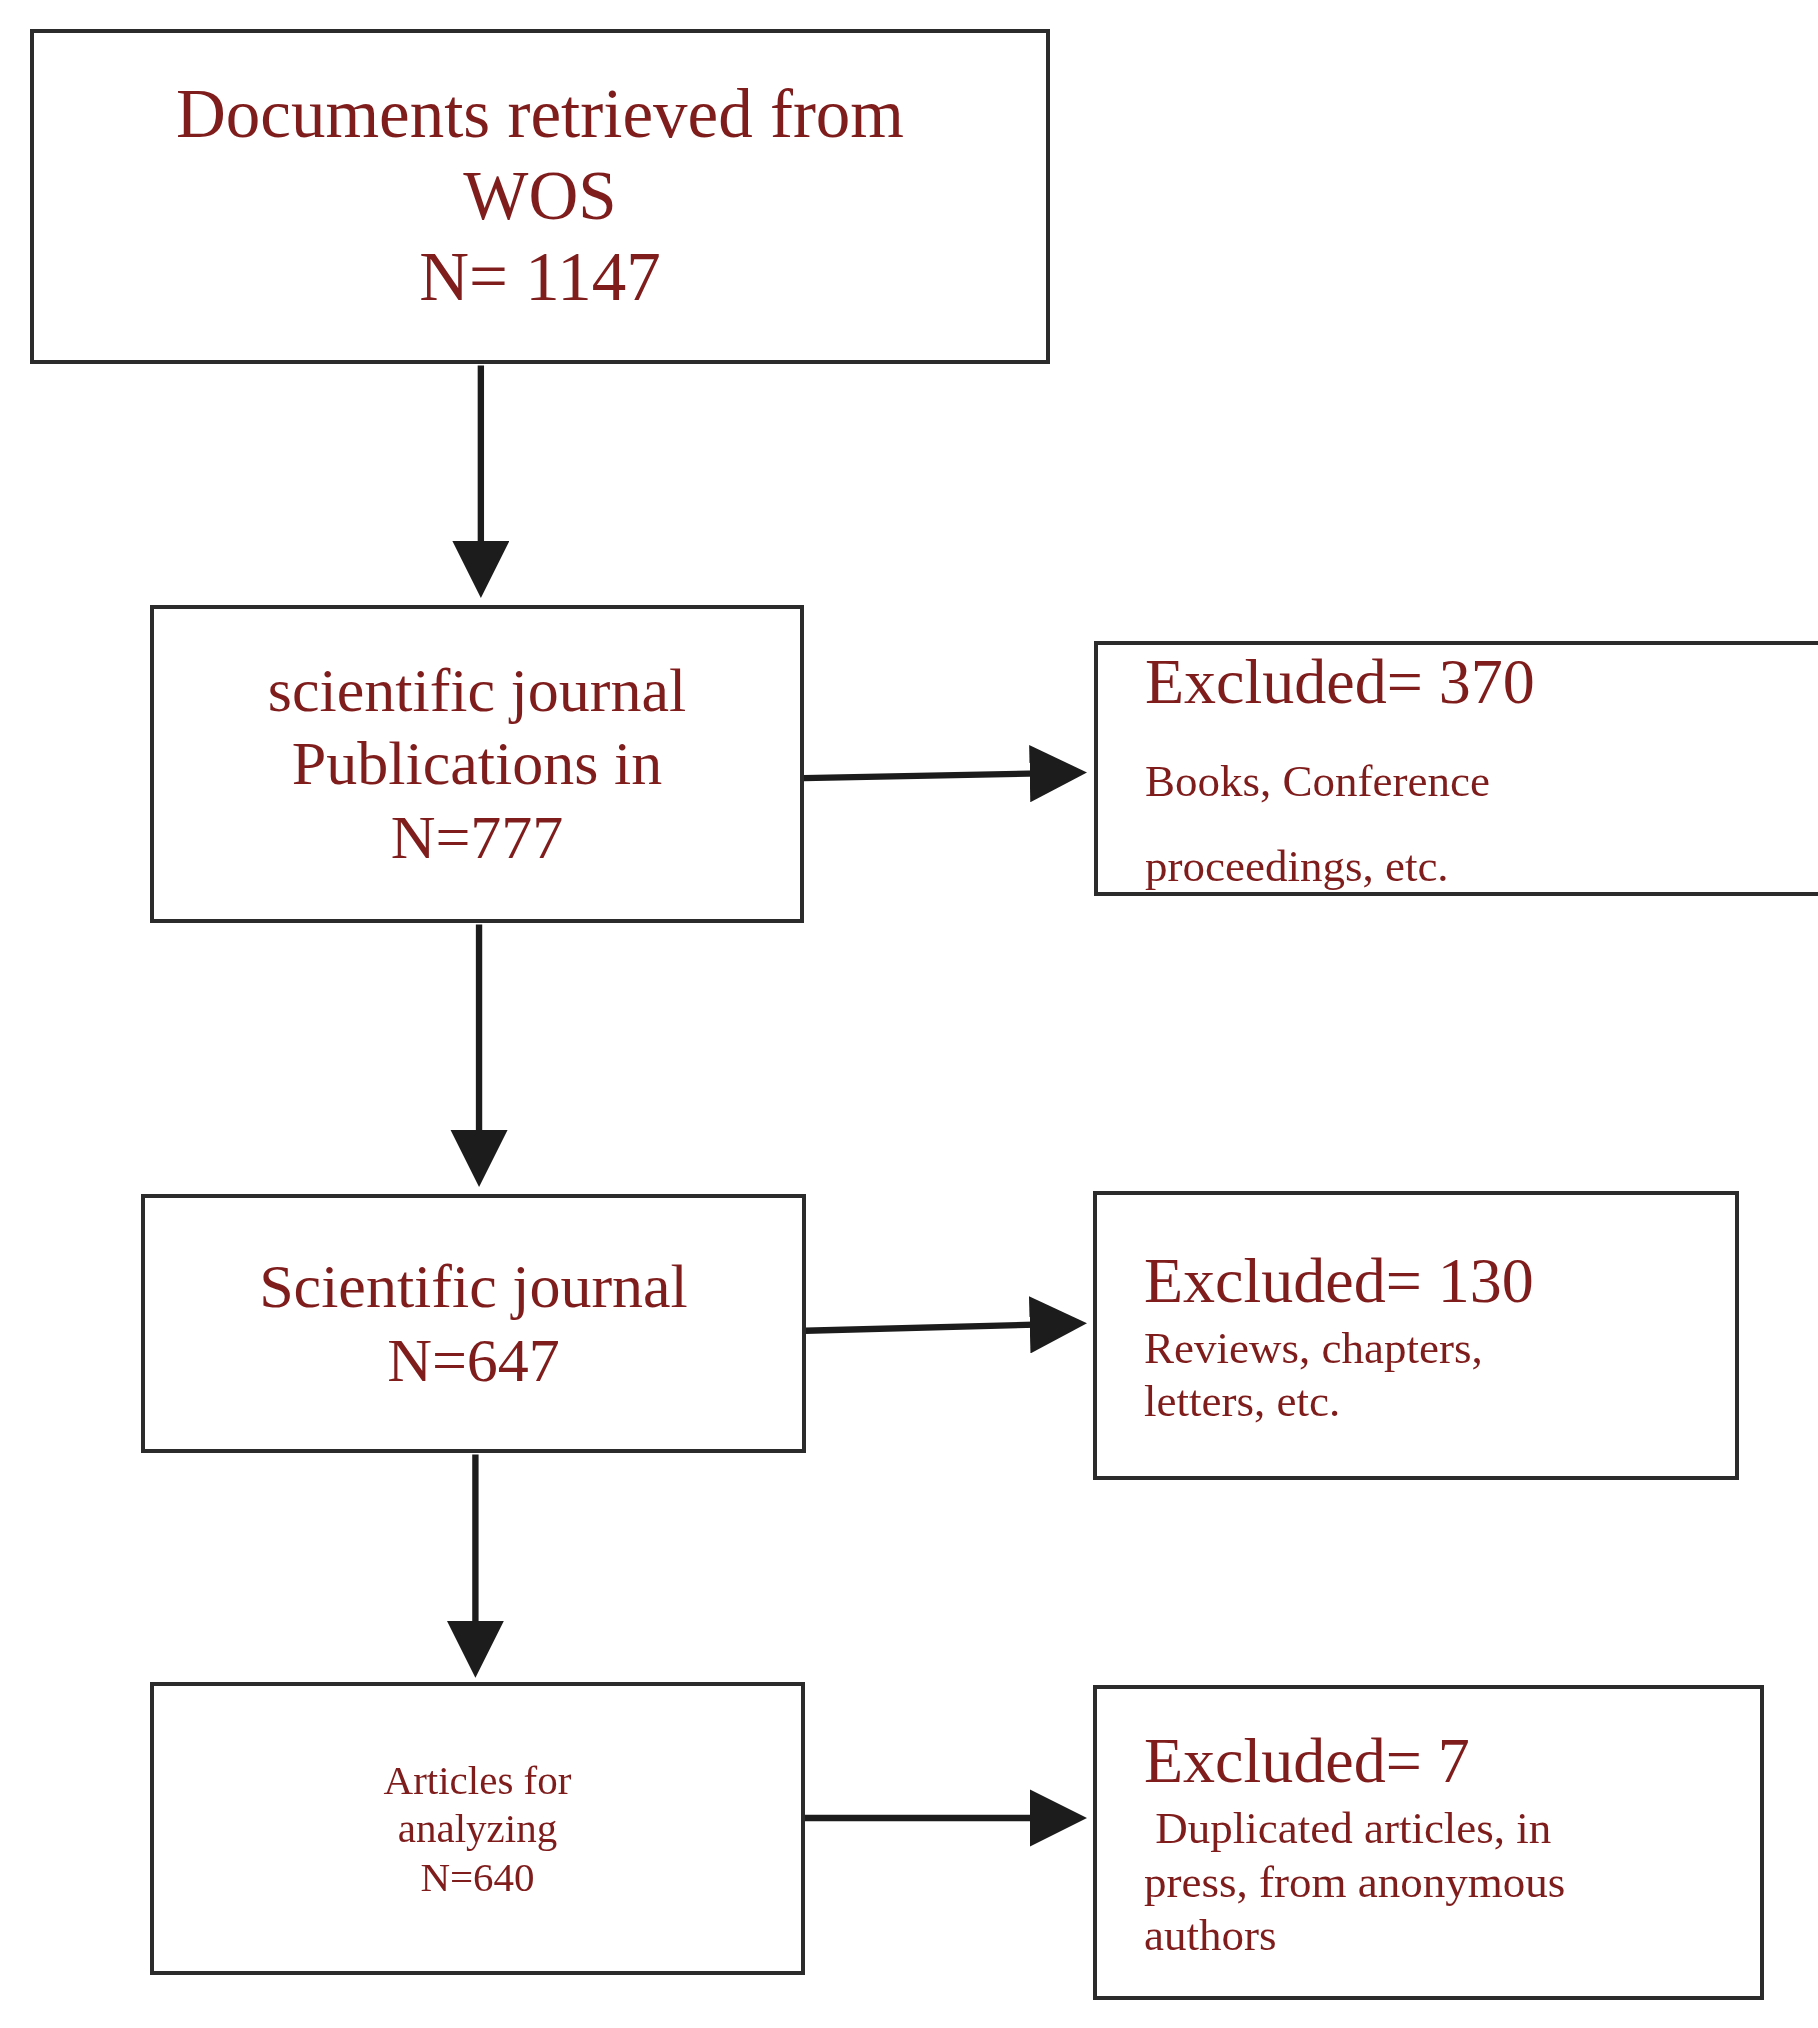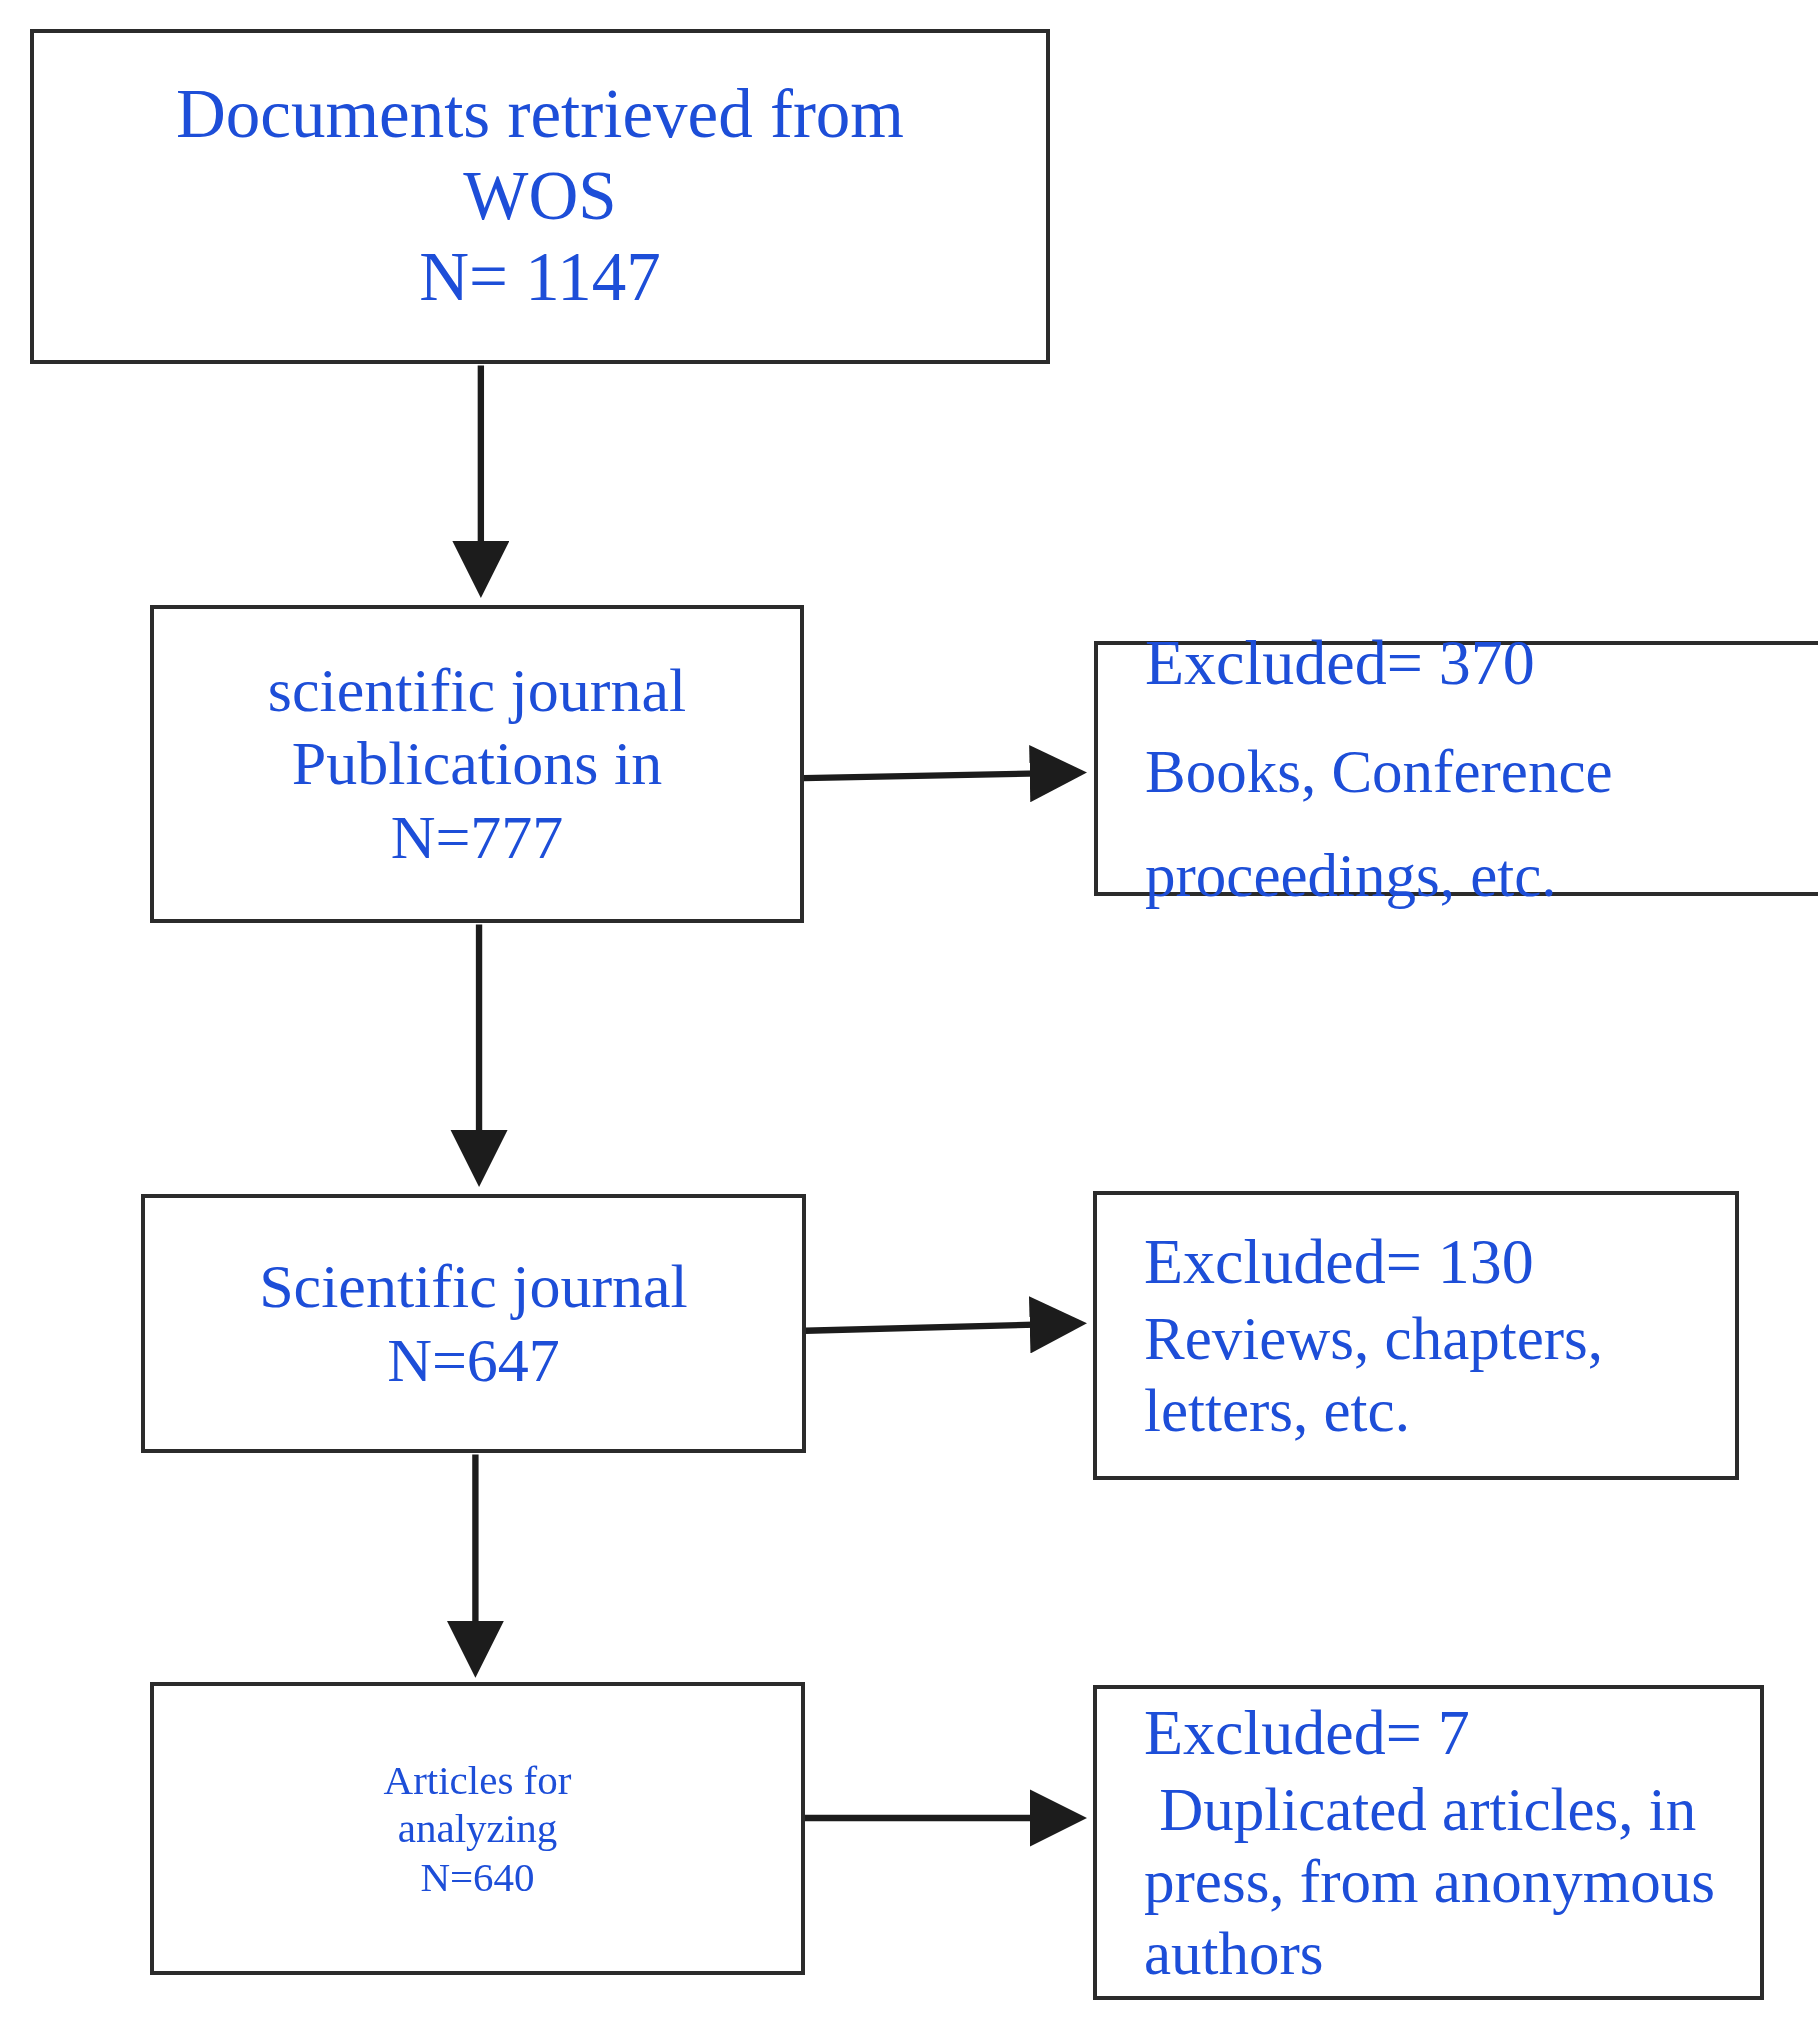--- a/index.html
+++ b/index.html
@@ -7,21 +7,21 @@
     padding: 0;
     background: #ffffff;
   }
   #canvas {
     position: relative;
     width: 1818px;
     height: 2028px;
     background: #ffffff;
     overflow: hidden;
     font-family: "Liberation Serif", "DejaVu Serif", serif;
-    color: #1d4ed8;
+    color: #7f1d1d;
   }
   .node {
     position: absolute;
     box-sizing: border-box;
     border: 4.5px solid #2b2b2b;
     background: #ffffff;
     display: flex;
     flex-direction: column;
     justify-content: center;
   }
@@ -79,21 +79,21 @@
     left: 1093px; top: 1191px;
     width: 646px; height: 289px;
     padding: 9px 0 9px 47px;
   }
   #node-excluded-3 {
     left: 1093px; top: 1685px;
     width: 671px; height: 315px;
     padding: 9px 0 9px 47px;
   }
   .excl-head  { font-size: 64px; margin-bottom: 3.6px; }
-  .excl-body  { font-size: 61px; }
+  .excl-body  { font-size: 45px; }
 
   
   #connectors {
     position: absolute;
     left: 0; top: 0;
     width: 1818px; height: 2028px;
     pointer-events: none;
   }
 </style>
 </head>

